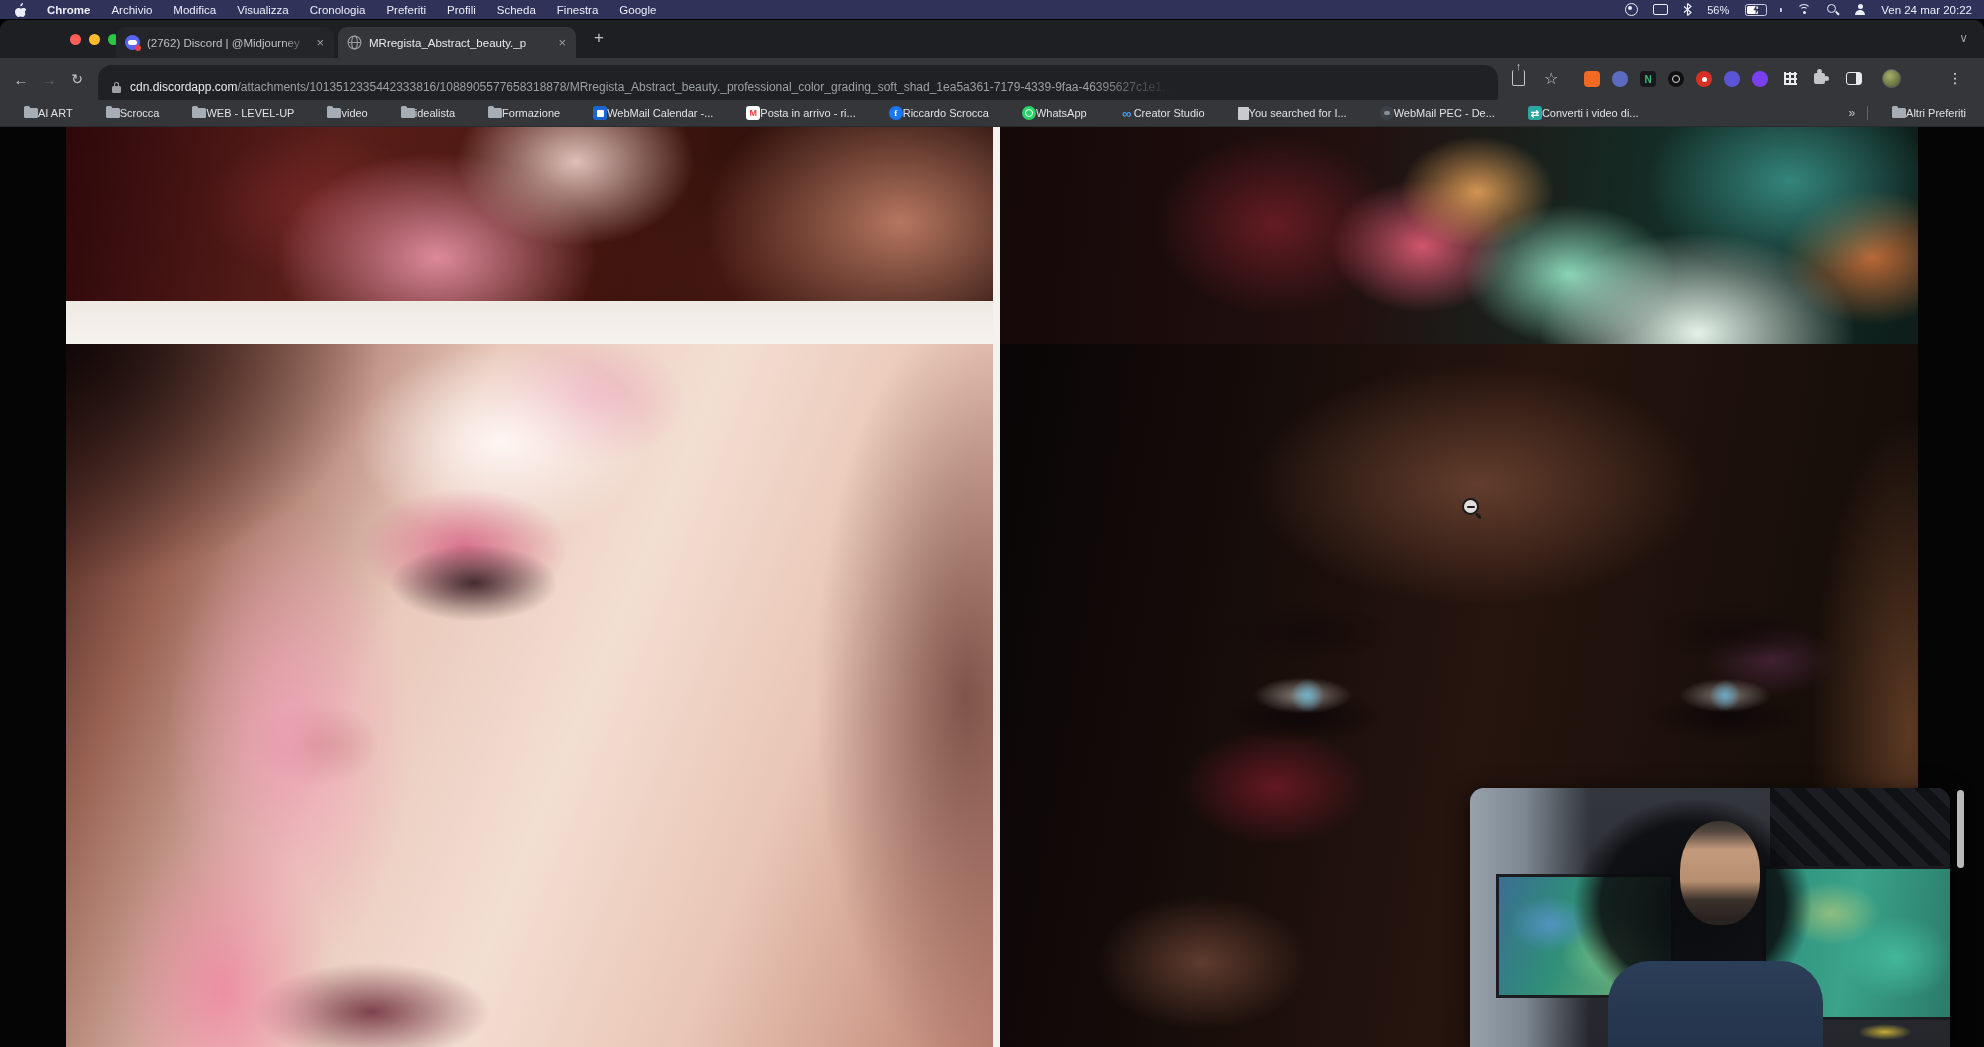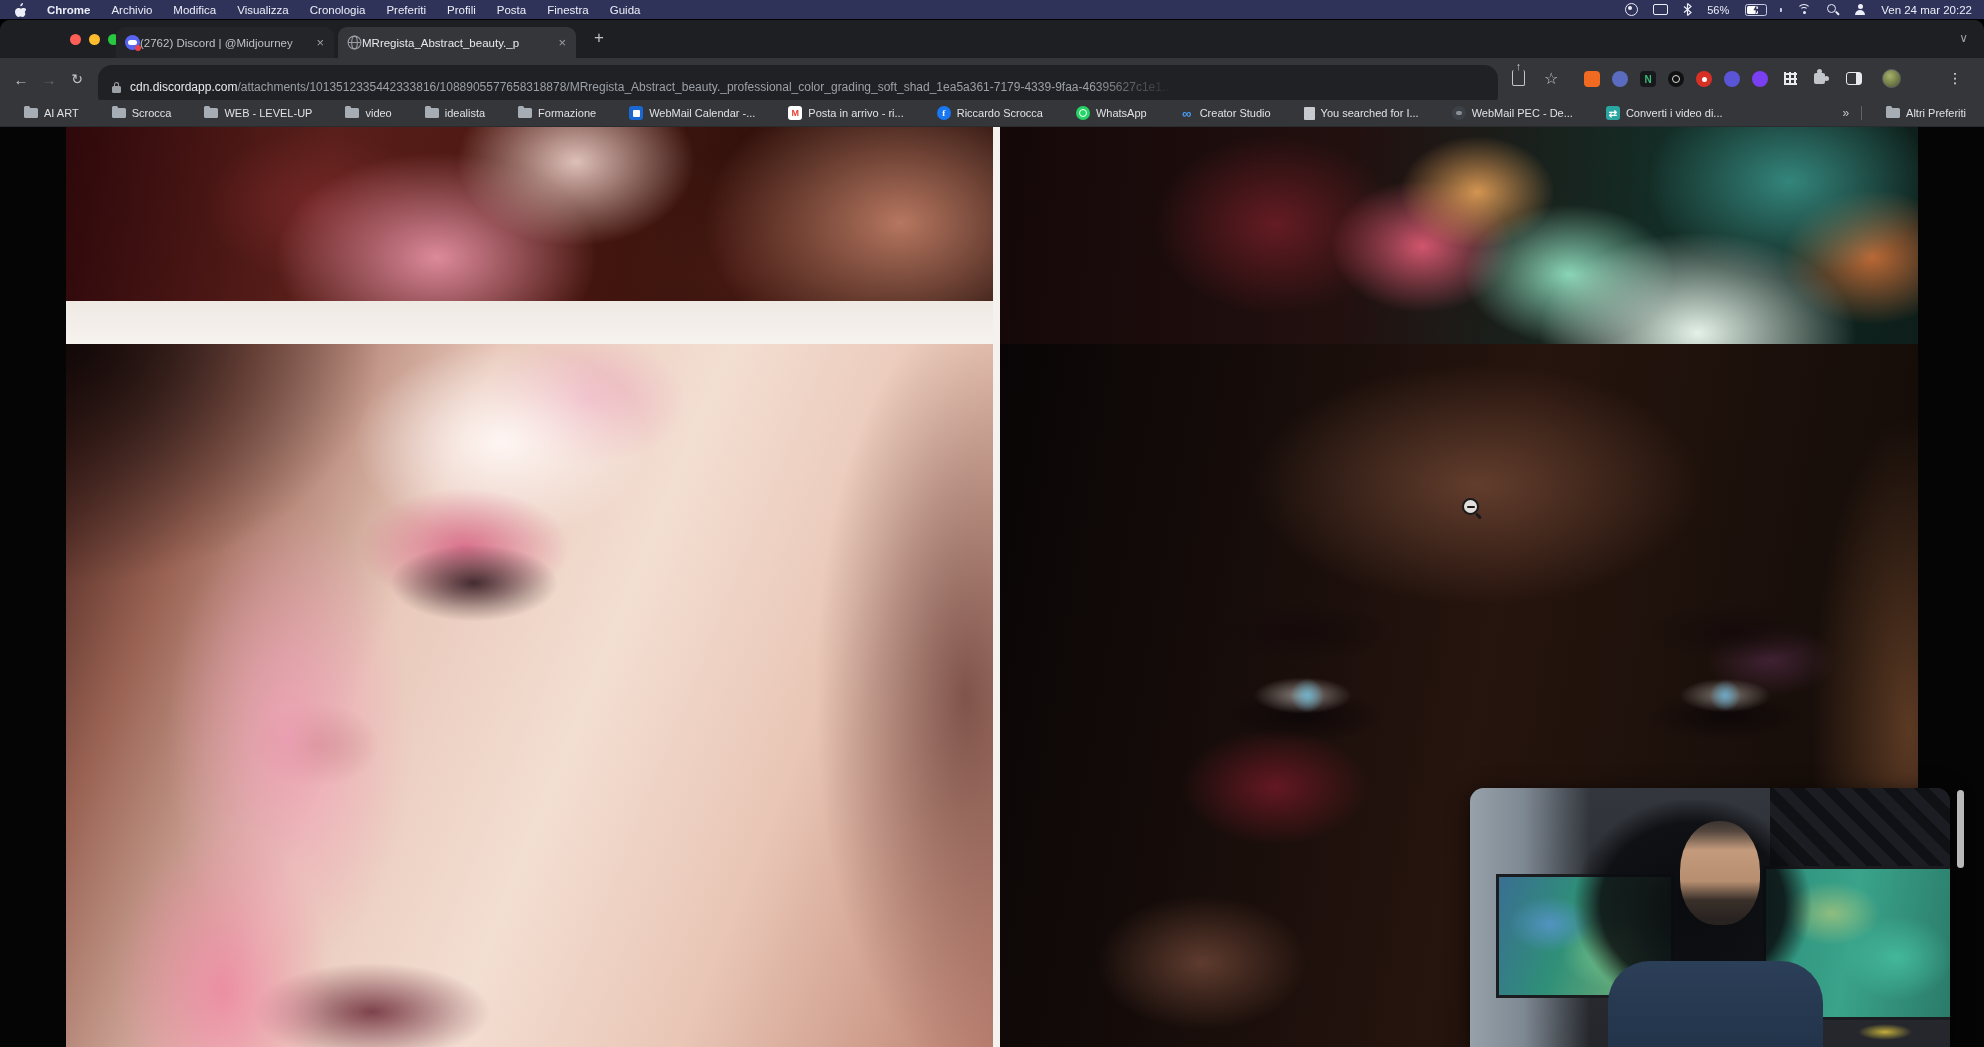--- a/index.html
+++ b/index.html
@@ -38,21 +38,21 @@
   .clock{white-space:nowrap;font-size:11.5px;}
 
   
   .window{position:absolute;left:0;top:20px;width:1984px;height:1027px;background:#1e1f22;border-radius:10px 10px 0 0;overflow:hidden;}
 
   
   .tabstrip{position:absolute;left:0;top:0;width:100%;height:38px;background:#1e1f22;}
   .tls{position:absolute;top:14px;display:flex;gap:8px;left:70px;}
   .tl{width:11px;height:11px;border-radius:50%;}
   .tl.r{background:#ff5f57;}.tl.y{background:#febc2e;}.tl.g{background:#28c840;}
-  .tab{position:absolute;bottom:0;height:31px;display:flex;align-items:center;padding:0 9px;border-radius:9px 9px 0 0;font-size:11.5px;box-sizing:border-box;}
+  .tab{position:absolute;bottom:0;height:31px;display:flex;align-items:center;gap:7px;padding:0 9px;border-radius:9px 9px 0 0;font-size:11.5px;box-sizing:border-box;}
   .tab .title{flex:1;overflow:hidden;white-space:nowrap;-webkit-mask-image:linear-gradient(90deg,#000 85%,transparent);mask-image:linear-gradient(90deg,#000 85%,transparent);}
   .tab .close{color:#9aa0a6;font-size:13px;line-height:1;padding:0 1px;}
   .tab1{left:116px;width:218px;color:#bdc1c6;background:#242528;}
   .tab2{left:338px;width:238px;color:#e8eaed;background:#35363a;}
   .fav-discord{position:relative;width:15px;height:15px;border-radius:50%;background:#5865f2;flex:none;}
   .fav-discord::before{content:"";position:absolute;left:3px;top:5px;width:9px;height:5px;background:#fff;border-radius:3px;}
   .fav-discord::after{content:"";position:absolute;right:-1px;bottom:-1px;width:6px;height:6px;background:#ed4245;border-radius:50%;}
   .fav-globe{flex:none;display:block;}
   .newtab{position:absolute;left:594px;top:9px;color:#bdc1c6;font-size:17px;line-height:1;}
   .tab-chevron{position:absolute;right:16px;top:11px;color:#9aa0a6;font-size:12px;}
@@ -88,21 +88,21 @@
   .puzzle{position:absolute;left:1814px;top:15px;width:11px;height:11px;background:#c2c6ca;border-radius:2px;}
   .puzzle::before{content:"";position:absolute;left:3px;top:-4px;width:5px;height:5px;background:#c2c6ca;border-radius:50%;}
   .puzzle::after{content:"";position:absolute;right:-4px;top:3px;width:5px;height:5px;background:#c2c6ca;border-radius:50%;}
   .sidepanel{position:absolute;left:1846px;top:14px;width:16px;height:13px;border:1.5px solid #e8eaed;border-radius:3px;box-sizing:border-box;}
   .sidepanel::after{content:"";position:absolute;right:0;top:0;width:5px;height:100%;background:#e8eaed;}
   .avatar{position:absolute;left:1882px;top:11px;width:19px;height:19px;border-radius:50%;background:radial-gradient(circle at 40% 35%,#a9b06a,#6d7a45 60%,#44502c);border:1.5px solid #5f6368;box-sizing:border-box;}
   .kebab{position:absolute;left:1948px;top:11px;color:#e8eaed;font-size:14px;line-height:1.3;}
 
   
   .bmbar{position:absolute;left:0;top:80px;width:100%;height:27px;background:#35363a;display:flex;align-items:center;padding:0 14px 0 12px;box-sizing:border-box;font-size:11px;color:#dfe1e5;border-bottom:1px solid #2a2b2e;}
-  .bm{display:flex;align-items:center;gap:6px;margin-right:21px;white-space:nowrap;padding-left:12px;}
+  .bm{display:flex;align-items:center;margin-right:21px;white-space:nowrap;padding-left:12px;}
   .folder{position:relative;width:14px;height:10px;background:#a7adb5;border-radius:1.5px;flex:none;}
   .folder::before{content:"";position:absolute;left:0;top:-2.5px;width:6px;height:3px;background:#a7adb5;border-radius:1.5px 1.5px 0 0;}
   .ico{width:14px;height:14px;border-radius:3px;flex:none;display:flex;align-items:center;justify-content:center;font-size:9px;font-weight:bold;color:#fff;}
   .ico.gcal{background:#1967d2;position:relative;}
   .ico.gcal::after{content:"";width:7px;height:7px;background:#fff;border-radius:1px;}
   .ico.gmail{background:#fff;color:#ea4335;}
   .ico.fb{background:#1877f2;border-radius:50%;font-family:"Liberation Serif",serif;}
   .ico.wa{background:#25d366;border-radius:50%;position:relative;}
   .ico.wa::after{content:"";width:6px;height:6px;border:1.5px solid #fff;border-radius:50%;}
   .ico.meta{background:transparent;color:#4a9df6;font-size:13px;}
@@ -199,23 +199,23 @@
             <path fill="#eceef8" d="M8.3 2.3c.5-.6.8-1.4.7-2.3-.7.1-1.5.5-2 1.1-.4.5-.8 1.4-.7 2.2.8.1 1.5-.4 2-1zM10.9 9.6c0-2 1.6-2.9 1.7-3-.9-1.4-2.3-1.6-2.8-1.6-1.2-.1-2.3.7-2.9.7-.6 0-1.5-.7-2.5-.7C3.1 5.1 1 6.2 1 8.6c0 1.5.5 3 1.2 4 .6.9 1.3 1.4 2.1 1.4.8 0 1.2-.5 2.2-.5s1.3.5 2.2.5c.9 0 1.6-.8 2.1-1.7.4-.7.6-1.3.6-1.4-.1 0-.5-1.3-.5-1.3z"></path>
           </svg>
       </span>
       <span class="mi app">Chrome</span>
       <span class="mi">Archivio</span>
       <span class="mi">Modifica</span>
       <span class="mi">Visualizza</span>
       <span class="mi">Cronologia</span>
       <span class="mi">Preferiti</span>
       <span class="mi">Profili</span>
-      <span class="mi">Posta</span>
+      <span class="mi">Scheda</span>
       <span class="mi">Finestra</span>
-      <span class="mi">Guida</span>
+      <span class="mi">Google</span>
     </div>
     <div class="right">
       <span class="rec"></span>
       <span class="disp"></span>
       <span>
         <svg class="bt-svg" width="9" height="13" viewBox="0 0 9 13">
             <path d="M4.5 0.5 V12.5 M4.5 0.5 L8 3.5 L1 9.5 M4.5 12.5 L8 9.5 L1 3.5" stroke="#eceef8" stroke-width="1.2" fill="none"></path>
           </svg>
       </span>
       <span class="batt">

